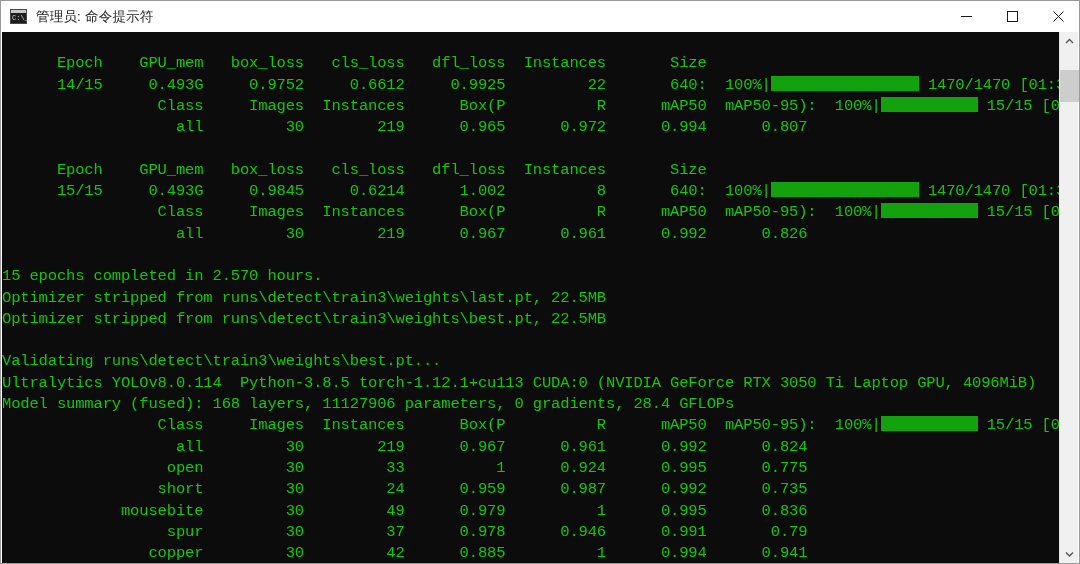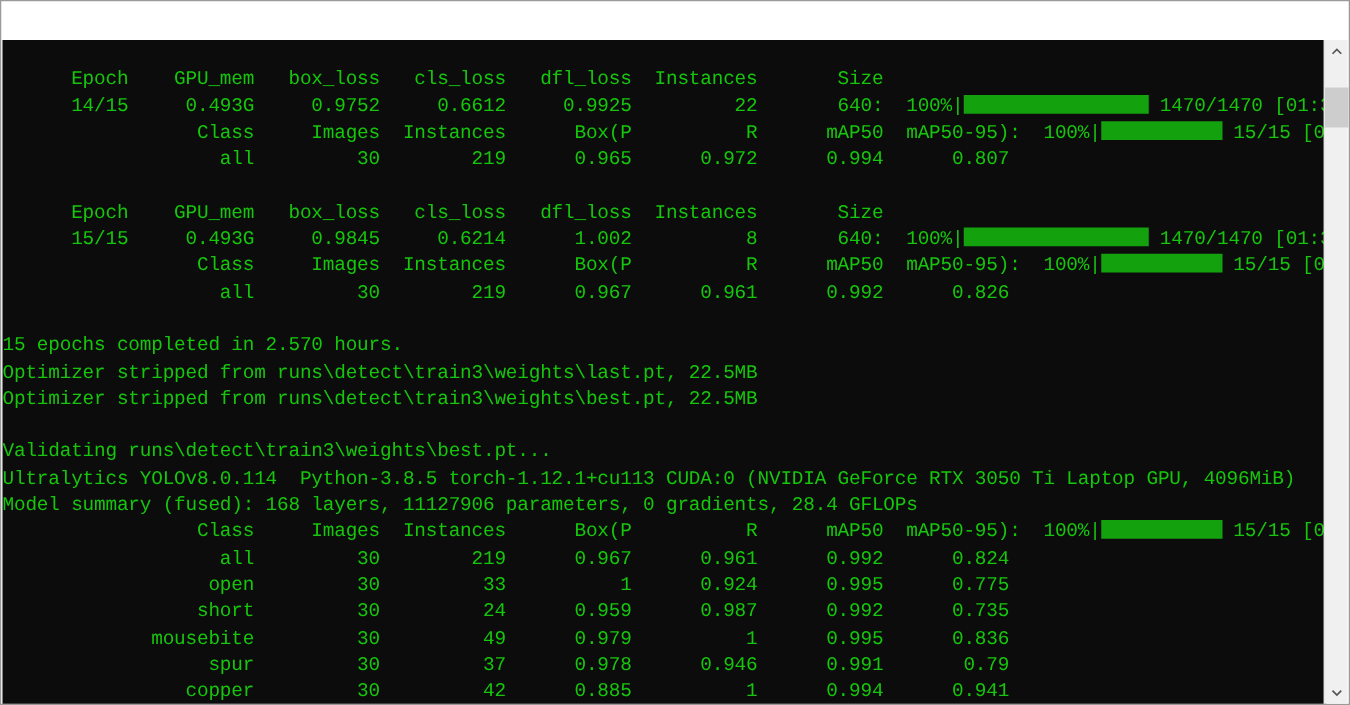--- a/index.html
+++ b/index.html
@@ -107,20 +107,47 @@
     width: 19px; height: 32px;
     background: #cdcdcd;
   }
   #sb-track { position: absolute; left: 0; top: 19px; width: 19px; bottom: 19px; }
 </style>
 </head>
 <body>
 
 <div id="window">
 
+  <div id="titlebar">
+    <div id="title-icon">
+      <div class="frame"></div>
+      <div class="bar"></div>
+      <div class="glyph">C:\_</div>
+    </div>
+    <div id="title-text">管理员: 命令提示符</div>
+
+    <div id="win-controls">
+      <div class="win-btn">
+        <svg width="11" height="11" viewBox="0 0 11 11" aria-hidden="true">
+          <line x1="0" y1="5.5" x2="11" y2="5.5" stroke="#1a1a1a" stroke-width="1"></line>
+        </svg>
+      </div>
+      <div class="win-btn">
+        <svg width="11" height="11" viewBox="0 0 11 11" aria-hidden="true">
+          <rect x="0.5" y="0.5" width="10" height="10" fill="none" stroke="#1a1a1a" stroke-width="1"></rect>
+        </svg>
+      </div>
+      <div class="win-btn">
+        <svg width="11" height="11" viewBox="0 0 11 11" aria-hidden="true">
+          <line x1="0.5" y1="0.5" x2="10.5" y2="10.5" stroke="#1a1a1a" stroke-width="1"></line>
+          <line x1="10.5" y1="0.5" x2="0.5" y2="10.5" stroke="#1a1a1a" stroke-width="1"></line>
+        </svg>
+      </div>
+    </div>
+  </div>
 
   <div id="console">
     <div id="console-lines"><div class="line"><span></span></div><div class="line"><span>      Epoch    GPU_mem   box_loss   cls_loss   dfl_loss  Instances       Size</span></div><div class="line"><span>      14/15     0.493G     0.9752     0.6612     0.9925         22       640:  100%|</span><span class="pbar" style="width: 148px; background: rgb(19, 161, 14);"></span><span> 1470/1470 [01:36&lt;00:00,</span></div><div class="line"><span>                 Class     Images  Instances      Box(P          R      mAP50  mAP50-95):  100%|</span><span class="pbar" style="width: 97px; background: rgb(19, 161, 14);"></span><span> 15/15 [00:00</span></div><div class="line"><span>                   all         30        219      0.965      0.972      0.994      0.807</span></div><div class="line"><span></span></div><div class="line"><span>      Epoch    GPU_mem   box_loss   cls_loss   dfl_loss  Instances       Size</span></div><div class="line"><span>      15/15     0.493G     0.9845     0.6214      1.002          8       640:  100%|</span><span class="pbar" style="width: 148px; background: rgb(19, 161, 14);"></span><span> 1470/1470 [01:37&lt;00:00,</span></div><div class="line"><span>                 Class     Images  Instances      Box(P          R      mAP50  mAP50-95):  100%|</span><span class="pbar" style="width: 97px; background: rgb(19, 161, 14);"></span><span> 15/15 [00:00</span></div><div class="line"><span>                   all         30        219      0.967      0.961      0.992      0.826</span></div><div class="line"><span></span></div><div class="line"><span>15 epochs completed in 2.570 hours.</span></div><div class="line"><span>Optimizer stripped from runs\detect\train3\weights\last.pt, 22.5MB</span></div><div class="line"><span>Optimizer stripped from runs\detect\train3\weights\best.pt, 22.5MB</span></div><div class="line"><span></span></div><div class="line"><span>Validating runs\detect\train3\weights\best.pt...</span></div><div class="line"><span>Ultralytics YOLOv8.0.114  Python-3.8.5 torch-1.12.1+cu113 CUDA:0 (NVIDIA GeForce RTX 3050 Ti Laptop GPU, 4096MiB)</span></div><div class="line"><span>Model summary (fused): 168 layers, 11127906 parameters, 0 gradients, 28.4 GFLOPs</span></div><div class="line"><span>                 Class     Images  Instances      Box(P          R      mAP50  mAP50-95):  100%|</span><span class="pbar" style="width: 97px; background: rgb(19, 161, 14);"></span><span> 15/15 [00:00</span></div><div class="line"><span>                   all         30        219      0.967      0.961      0.992      0.824</span></div><div class="line"><span>                  open         30         33          1      0.924      0.995      0.775</span></div><div class="line"><span>                 short         30         24      0.959      0.987      0.992      0.735</span></div><div class="line"><span>             mousebite         30         49      0.979          1      0.995      0.836</span></div><div class="line"><span>                  spur         30         37      0.978      0.946      0.991       0.79</span></div><div class="line"><span>                copper         30         42      0.885          1      0.994      0.941</span></div></div>
   </div>
 
   <div id="scrollbar">
     <div class="sb-arrow" id="sb-up">
       <svg width="9" height="7" viewBox="0 0 9 7" aria-hidden="true">
         <polyline points="1,5 4.5,1.5 8,5" fill="none" stroke="#555" stroke-width="1.4"></polyline>
       </svg>

